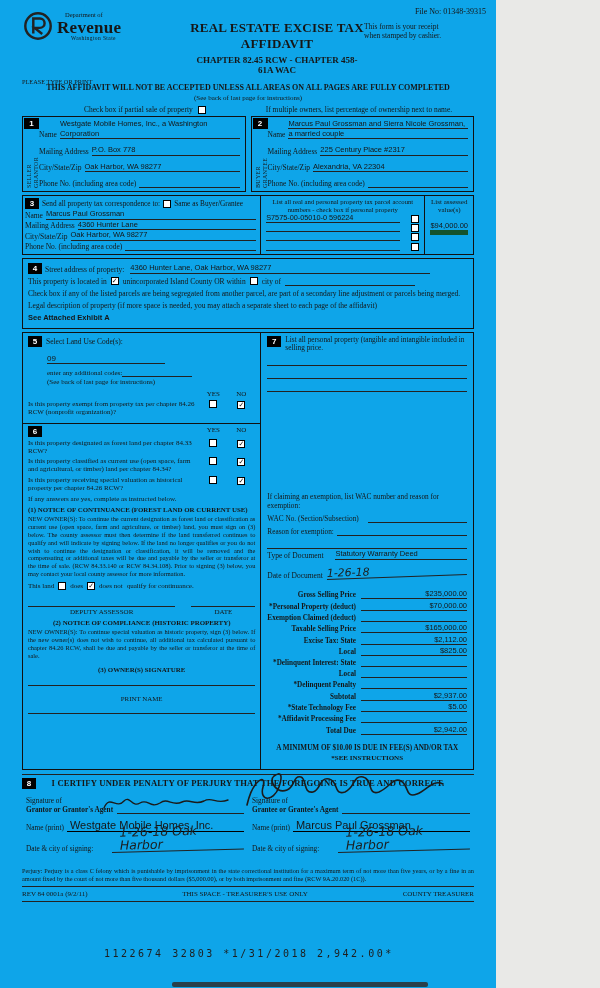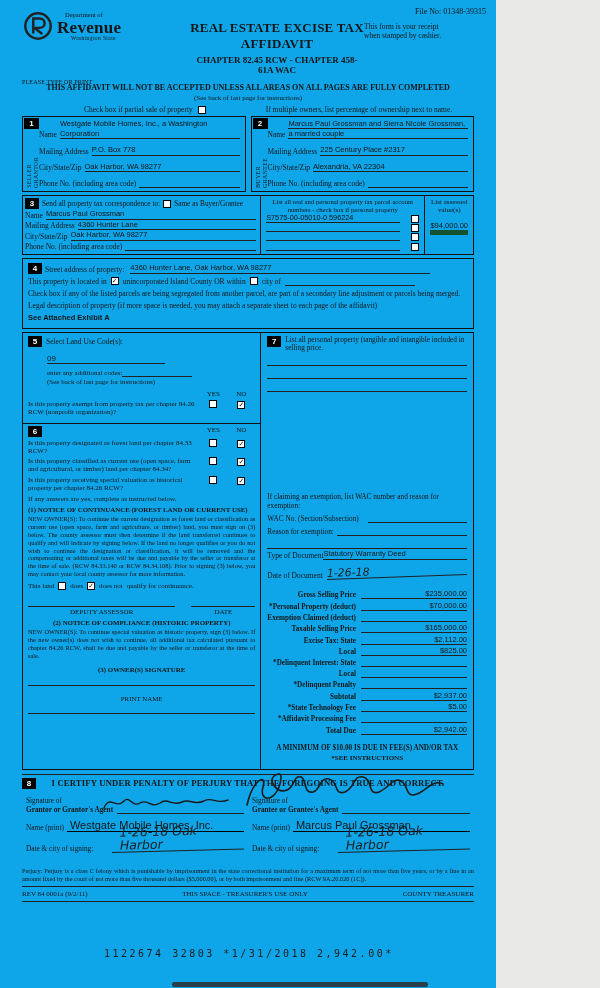--- a/index.html
+++ b/index.html
@@ -83,21 +83,21 @@
 .dep-lbl .d{width:64px;text-align:center}
 .ulfull{border-bottom:1px solid #222;height:9px;margin-top:2px}
 .s7head{display:flex;gap:4px;font-size:7.3px;line-height:1.2}
 .blankline{border-bottom:1px solid #222;height:13px}
 .s7spacer{height:96px}
 .s7note{font-size:7.3px;margin-top:4px}
 .s7wac{display:flex;align-items:flex-end;font-size:7.3px;margin-top:4px;gap:9px}
 .s7wac .ulseg{flex:1}
 .s7reason{display:flex;align-items:flex-end;font-size:7.3px;margin-top:4px;gap:3px}
 .s7reason .ulseg{flex:1}
-.s7doc{display:flex;align-items:flex-end;font-size:7.5px;gap:0}
+.s7doc{display:flex;align-items:flex-end;font-size:7.5px;gap:12px}
 .s7date{display:flex;align-items:flex-end;font-size:7.5px;margin-top:4px;gap:4px;height:16px}
 .hand{font-family:"DejaVu Sans",sans-serif;font-style:italic;color:#1d1d1d}
 .docdate{font-size:11px;transform:rotate(-2deg);transform-origin:left bottom;line-height:11px}
 .finrows{margin-top:8px}
 .finrow{display:flex;align-items:flex-end;margin-top:1.5px}
 .finl{flex:1;text-align:right;font-size:7.2px;font-weight:bold;padding-right:5px;white-space:nowrap}
 .finv{width:106px;border-bottom:1px solid #222;font-family:"Liberation Sans",sans-serif;font-size:7.5px;text-align:right;min-height:9.5px}
 .minnote{font-size:7.2px;font-weight:bold;text-align:center;margin-top:9px}
 .seeinstr{font-size:7px;font-weight:bold;text-align:center;margin-top:2px}
 .s8{position:relative;margin-top:4px;border-top:1px solid #222;padding-top:3px;height:88px}

